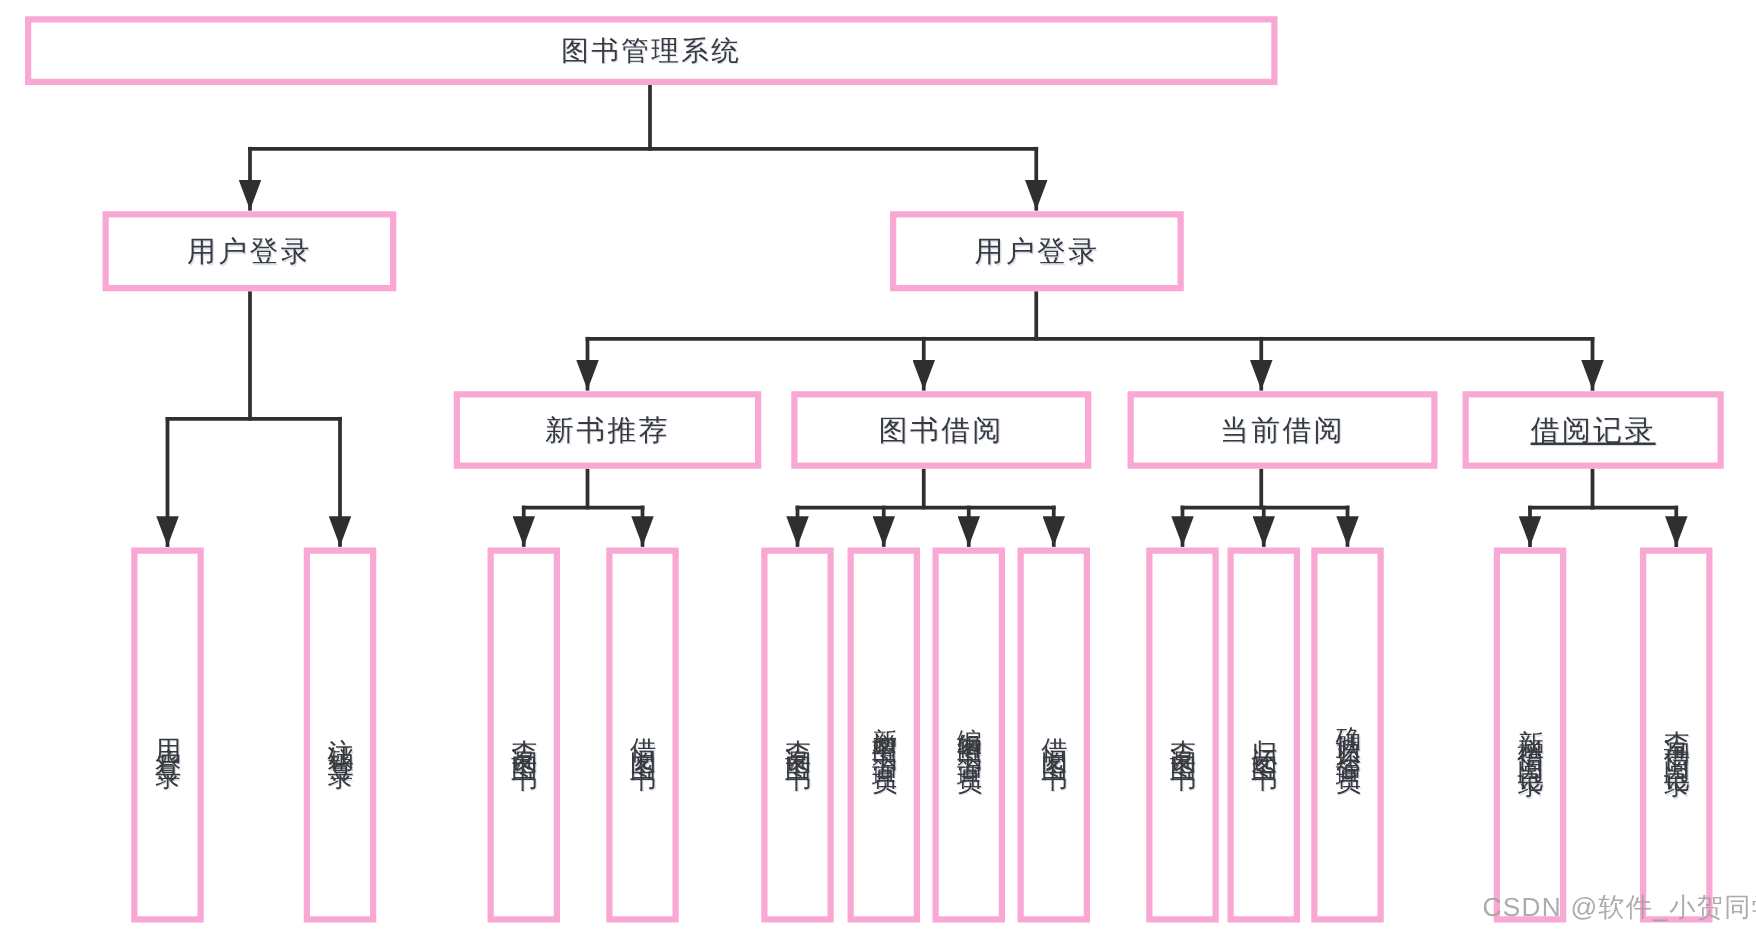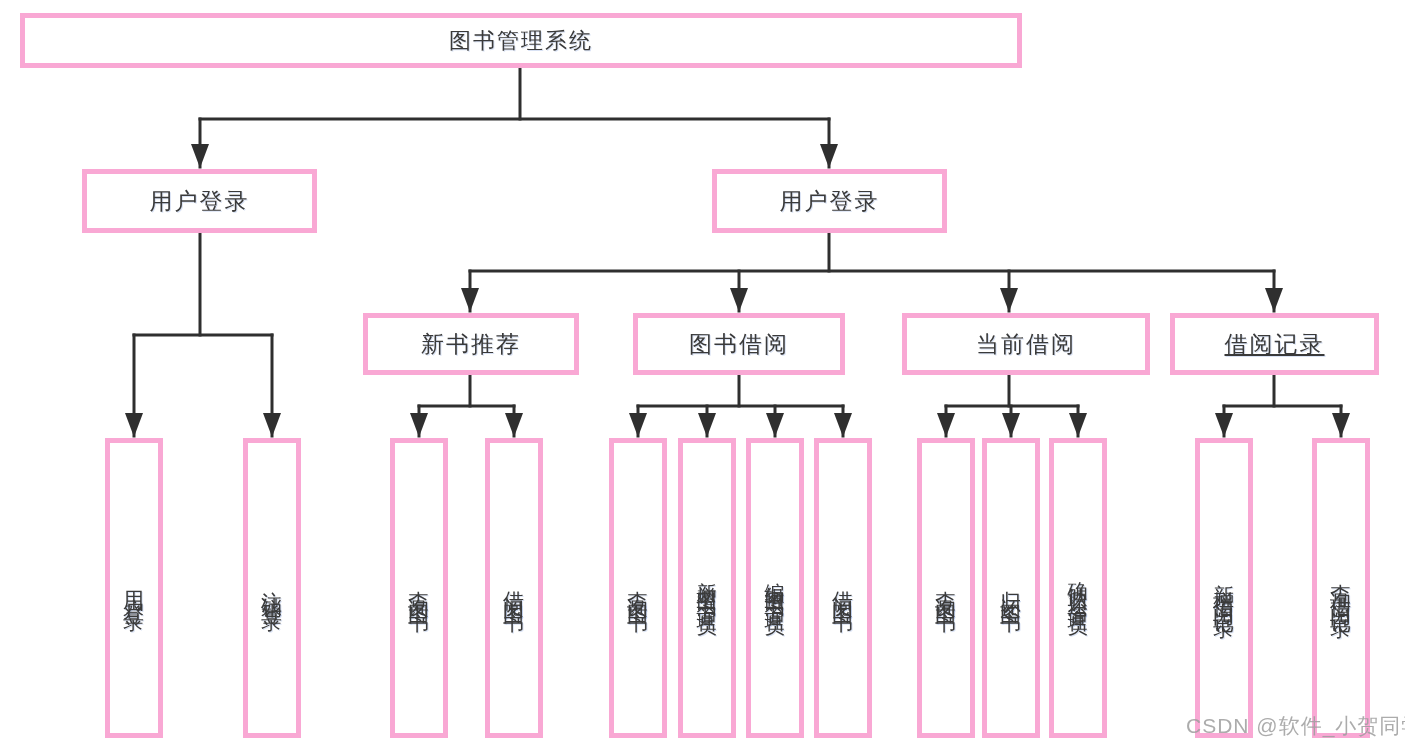--- a/index.html
+++ b/index.html
@@ -120,24 +120,24 @@
     <span class="hlabel">图书管理系统</span>
   </div>
 
   <div class="node" style="left:82px; top:169px; width:235px; height:64px;">
     <span class="hlabel">用户登录</span>
   </div>
   <div class="node" style="left:712px; top:169px; width:235px; height:64px;">
     <span class="hlabel">用户登录</span>
   </div>
 
-  <div class="node" style="left:363px; top:313px; width:216px; height:62px;">
+  <div class="node" style="left:363px; top:313px; width:246px; height:62px;">
     <span class="hlabel">新书推荐</span>
   </div>
-  <div class="node" style="left:633px; top:313px; width:212px; height:62px;">
+  <div class="node" style="left:633px; top:313px; width:240px; height:62px;">
     <span class="hlabel">图书借阅</span>
   </div>
   <div class="node" style="left:902px; top:313px; width:248px; height:62px;">
     <span class="hlabel">当前借阅</span>
   </div>
   <div class="node" style="left:1170px; top:313px; width:209px; height:62px;text-decoration:underline;">
     <span class="hlabel">借阅记录</span>
   </div>
 
   <div class="node" style="left:105px; top:438px; width:58px; height:300px;">

